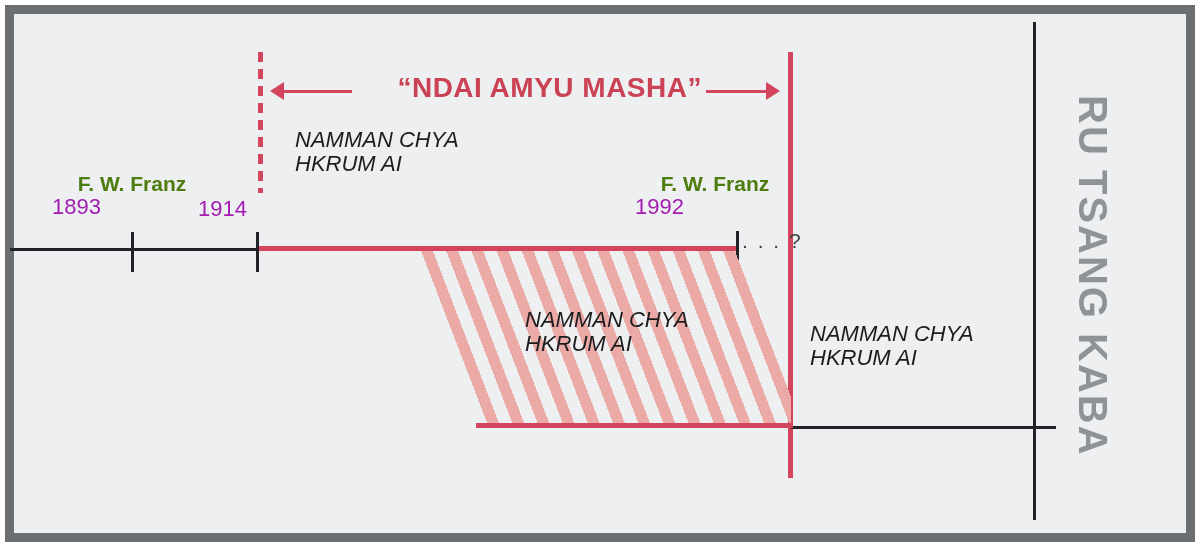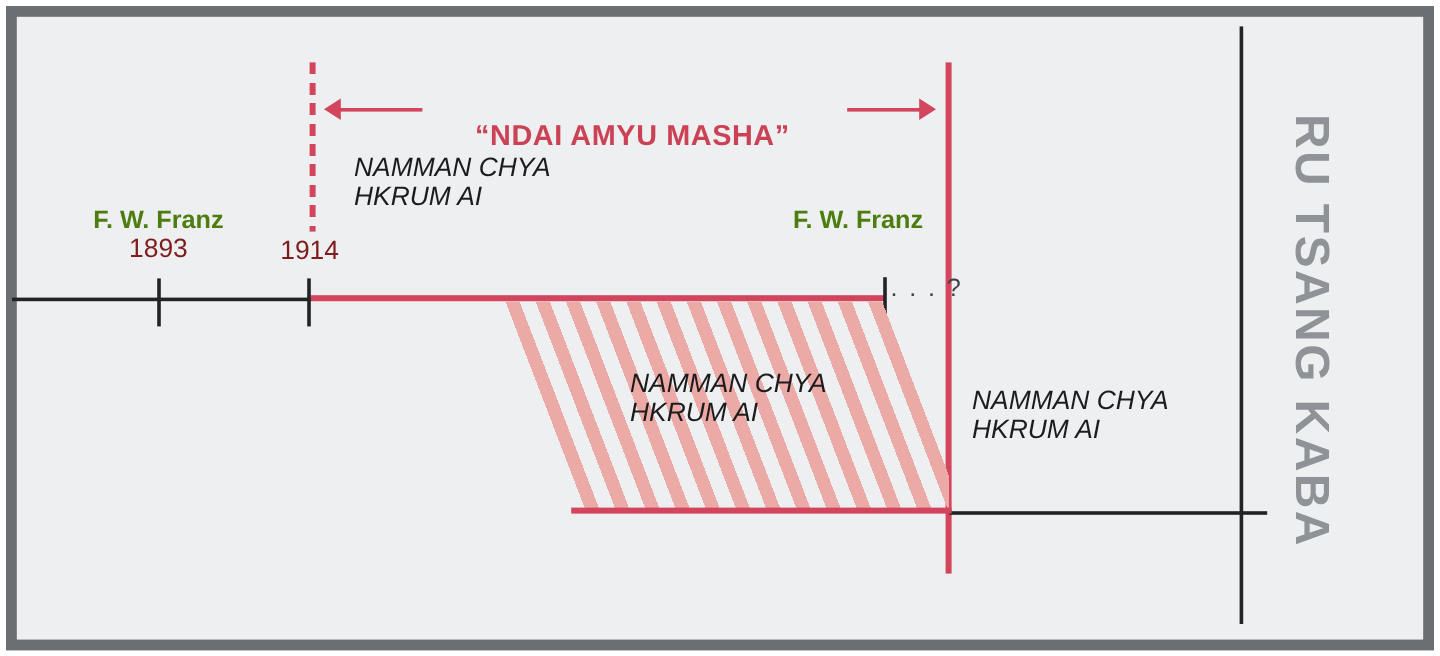--- a/index.html
+++ b/index.html
@@ -19,25 +19,25 @@
     width:5px;
     background:repeating-linear-gradient(180deg,#d2455c 0 10px,rgba(0,0,0,0) 10px 17px);
   }
   
   .hatch{
     background:repeating-linear-gradient(69deg,#ecaaa6 0 11px,rgba(0,0,0,0) 11px 23.5px);
     clip-path:polygon(0px 0px,326px 0px,379px 141px,379px 173px,65px 173px);
   }
   
   .banner-title{
-    color:#ca4254;font-size:24px;font-weight:bold;letter-spacing:.5px;
-    text-align:center;white-space:nowrap;margin-top:28px;
+    color:#ca4254;font-size:28px;font-weight:bold;letter-spacing:.5px;
+    text-align:right;white-space:nowrap;
   }
   .person{color:#4d7c0f;font-size:21px;font-weight:bold;line-height:22px;text-align:center;white-space:nowrap;}
-  .year{color:#7f1d1d;font-size:22px;line-height:24px;text-align:center;white-space:nowrap;}
+  .year{color:#a21caf;font-size:22px;line-height:24px;white-space:nowrap;}
   .namman{
     color:#1c1c1e;font-size:22px;font-style:italic;font-weight:500;
     line-height:24px;white-space:nowrap;
   }
   .ellipsis{color:#3f4347;font-size:21px;letter-spacing:2px;white-space:nowrap;}
   .side-label{
     color:#8f9398;font-size:40px;font-weight:bold;letter-spacing:2px;
     text-align:center;white-space:nowrap;transform:rotate(90deg);
   }
   
@@ -88,20 +88,21 @@
     <div class="person">F. W. Franz</div>
     <div class="year">1893</div>
   </div>
 
   <div class="abs" style="left:198px;top:197px;width:120px;">
     <div class="year">1914</div>
   </div>
 
   <div class="abs" style="left:635px;top:173px;width:160px;">
     <div class="person">F. W. Franz</div>
+    <div class="year">1992</div>
   </div>
 
   <div class="abs ellipsis" style="left:742px;top:229px;">. . . ?</div>
 
   <div class="abs namman" style="left:295px;top:128px;width:200px;">
     <div>NAMMAN CHYA</div>
     <div>HKRUM AI</div>
   </div>
 
   <div class="abs namman" style="left:525px;top:308px;width:200px;">

